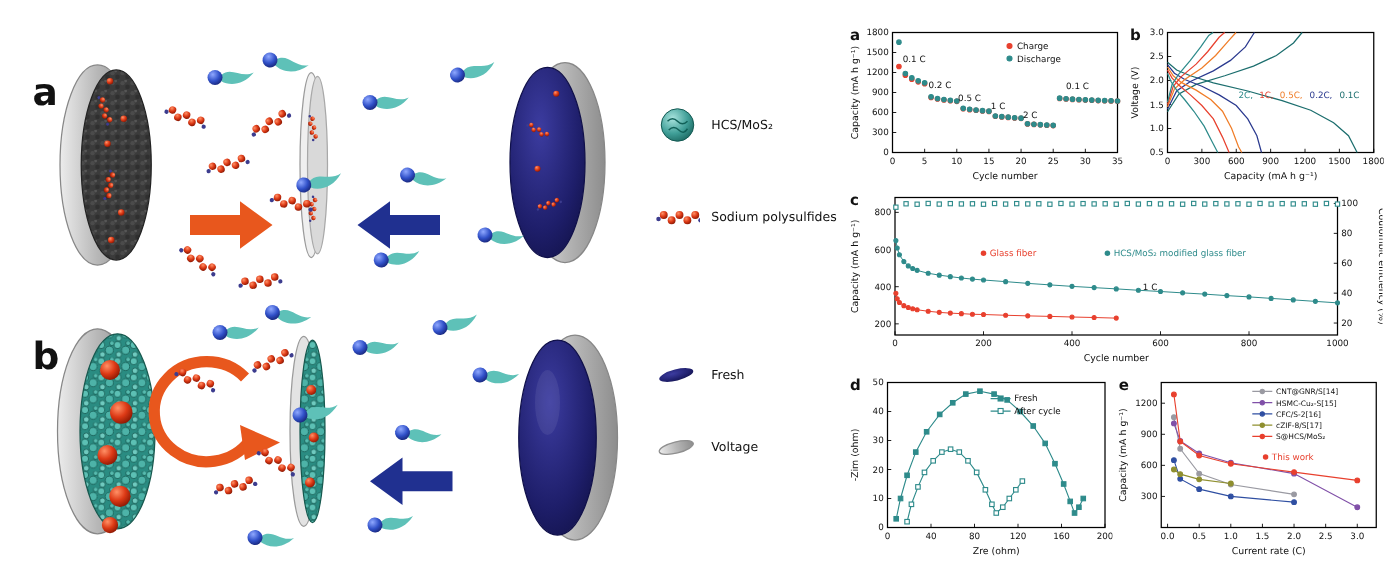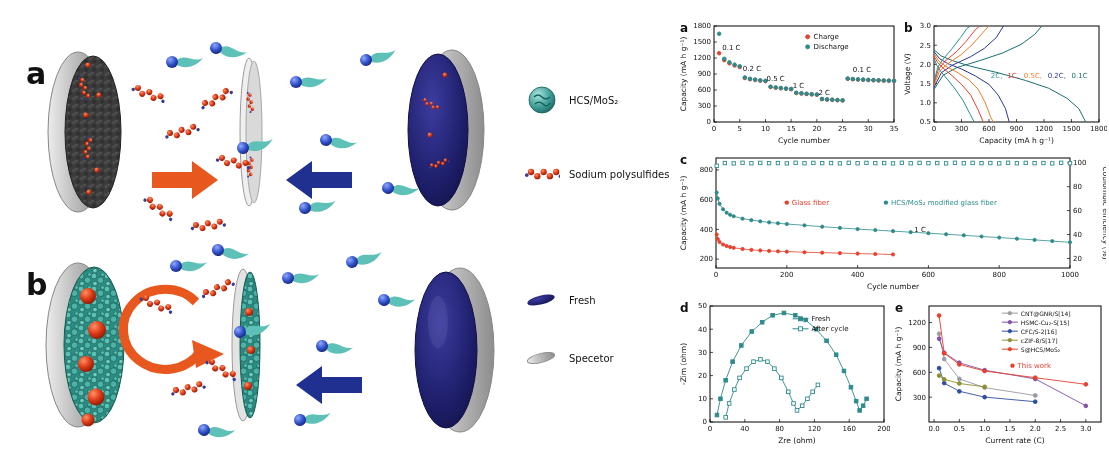--- a/index.html
+++ b/index.html
@@ -195,21 +195,21 @@
     <div class="lg-item" style="top:284px">
       <svg width="36" height="32">
         <ellipse cx="17" cy="16" rx="14" ry="4.5" fill="url(#gNavy)" transform="rotate(-14 17 16)"></ellipse>
       </svg>
       <span class="lg-label">Fresh</span>
     </div>
     <div class="lg-item" style="top:342px">
       <svg width="36" height="32">
         <ellipse cx="17" cy="16" rx="14" ry="4.5" fill="url(#gDisc)" stroke="#8f8f8f" transform="rotate(-14 17 16)"></ellipse>
       </svg>
-      <span class="lg-label">Specetor</span>
+      <span class="lg-label">Voltage</span>
     </div>
   </div>
 
   <svg class="chart" width="222" height="128" style="left:678px;top:20px">
       <rect x="36" y="6" width="180" height="96" fill="#fff" stroke="#000" stroke-width="1"></rect>
       <line x1="36" y1="102" x2="36" y2="99" stroke="#000" stroke-width="0.7"></line>
       <text x="36" y="111" font-size="7" font-family="&quot;DejaVu Sans&quot;,sans-serif" fill="#111" text-anchor="middle">0</text>
       <line x1="61.71428571428571" y1="102" x2="61.71428571428571" y2="99" stroke="#000" stroke-width="0.7"></line>
       <text x="61.71428571428571" y="111" font-size="7" font-family="&quot;DejaVu Sans&quot;,sans-serif" fill="#111" text-anchor="middle">5</text>
       <line x1="87.42857142857142" y1="102" x2="87.42857142857142" y2="99" stroke="#000" stroke-width="0.7"></line>

